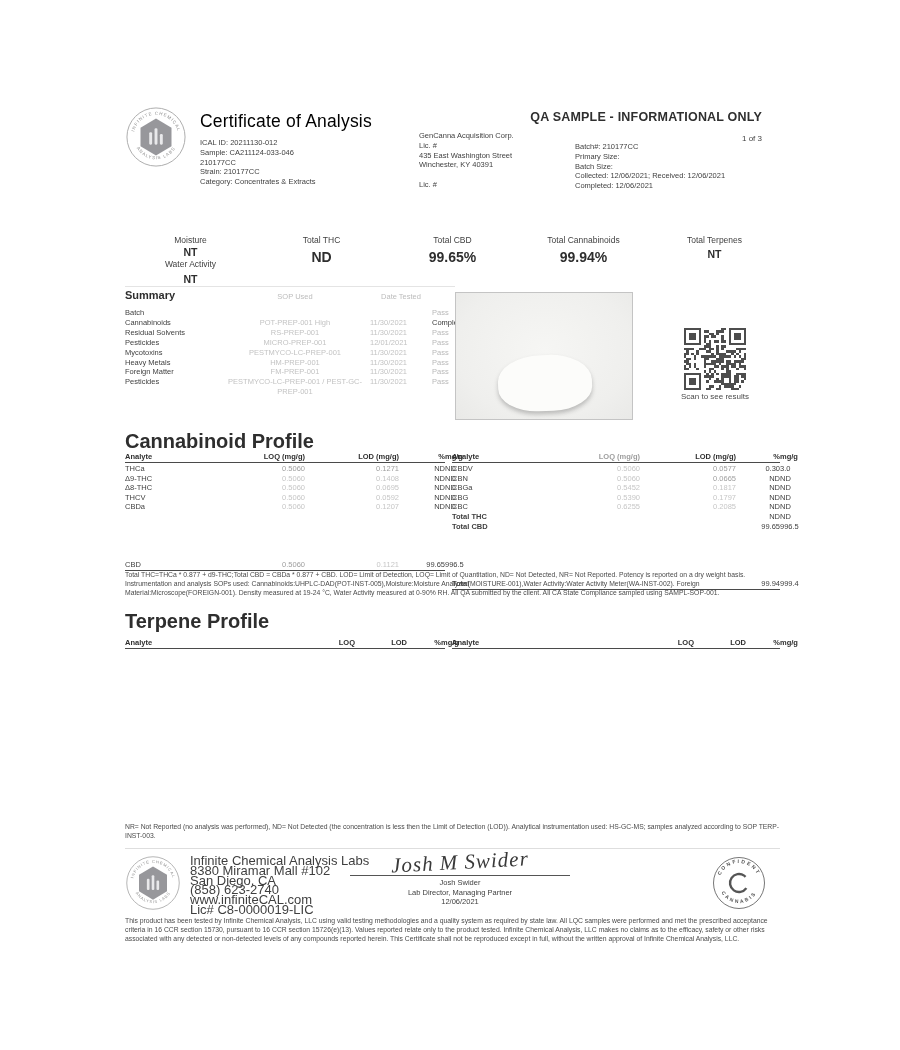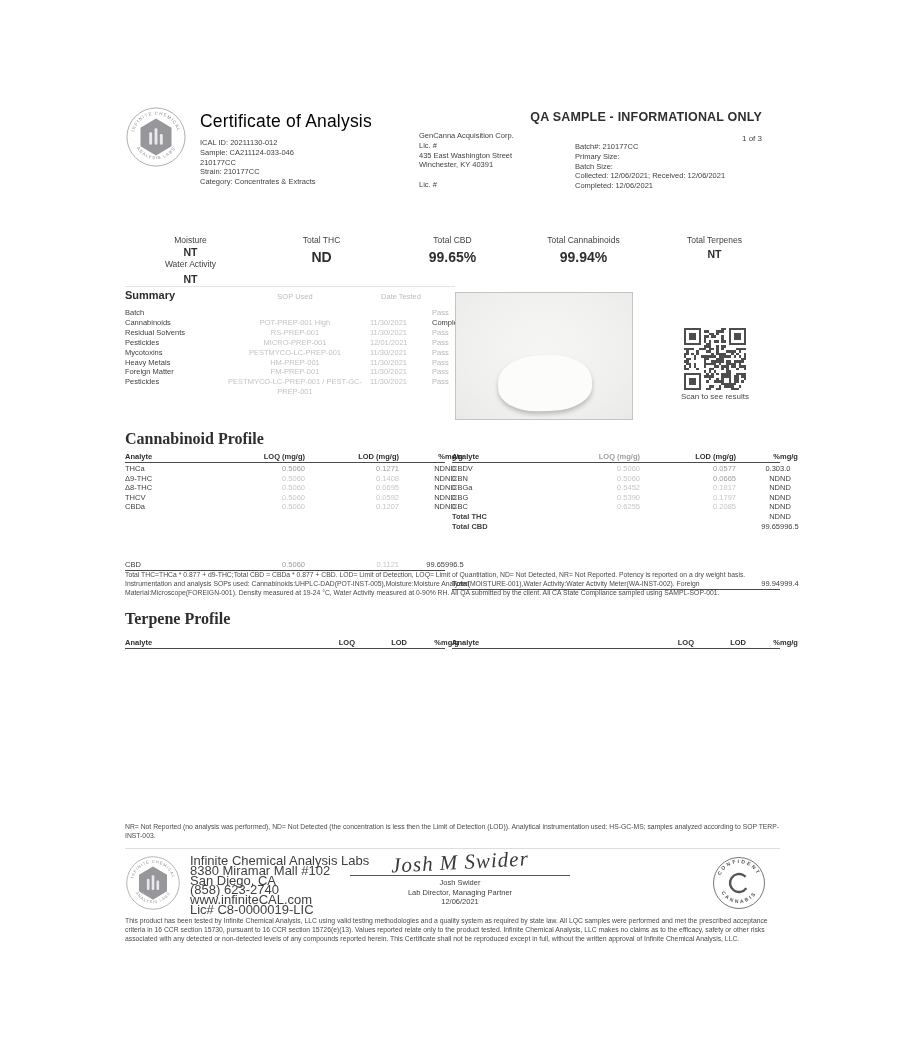--- a/index.html
+++ b/index.html
@@ -33,21 +33,21 @@
   .sum-date{color:#c3c3c3;}
   .status-dark{color:#3a3a3a;}
 
   .photo-box{width:176px;height:126px;border:1px solid #c4c4c4;
              background:radial-gradient(ellipse at 50% 45%, #f6f6f4 0%, #efefed 70%, #e9e9e7 100%);}
   .pillow{position:absolute;left:42px;top:62px;width:94px;height:56px;background:#fcfcfب;
           background:#fcfcfa;border-radius:46% 46% 42% 42%;transform:rotate(-2deg);
           box-shadow:0 3px 4px rgba(90,90,90,.35);}
   .qr-caption{font-size:8px;color:#4a4a4a;}
 
-  .section-title{font-size:16px;font-weight:bold;color:#2e2e2e;font-family:Liberation Serif, serif;}
+  .section-title{font-size:20px;font-weight:bold;color:#2e2e2e;}
 
   .ctable .thead,.ctable .trow{display:grid;}
   .ctable-l .thead,.ctable-l .trow{grid-template-columns:86px 94px 94px 46px 1fr;}
   .ctable-r .thead,.ctable-r .trow{grid-template-columns:92px 96px 96px 44px 1fr;}
   .ctable .thead{border-bottom:1px solid #4a4a4a;padding-bottom:1px;margin-bottom:1px;}
   .ctable .thead > div{font-size:7.5px;font-weight:bold;color:#2e2e2e;}
   .ctable .trow > div{font-size:7.5px;line-height:9.6px;}
   .hdr-faint{color:#c9c9c9;font-weight:bold;}
   .tbot{border-bottom:1.5px solid #4a4a4a;margin-top:48px;}
 

